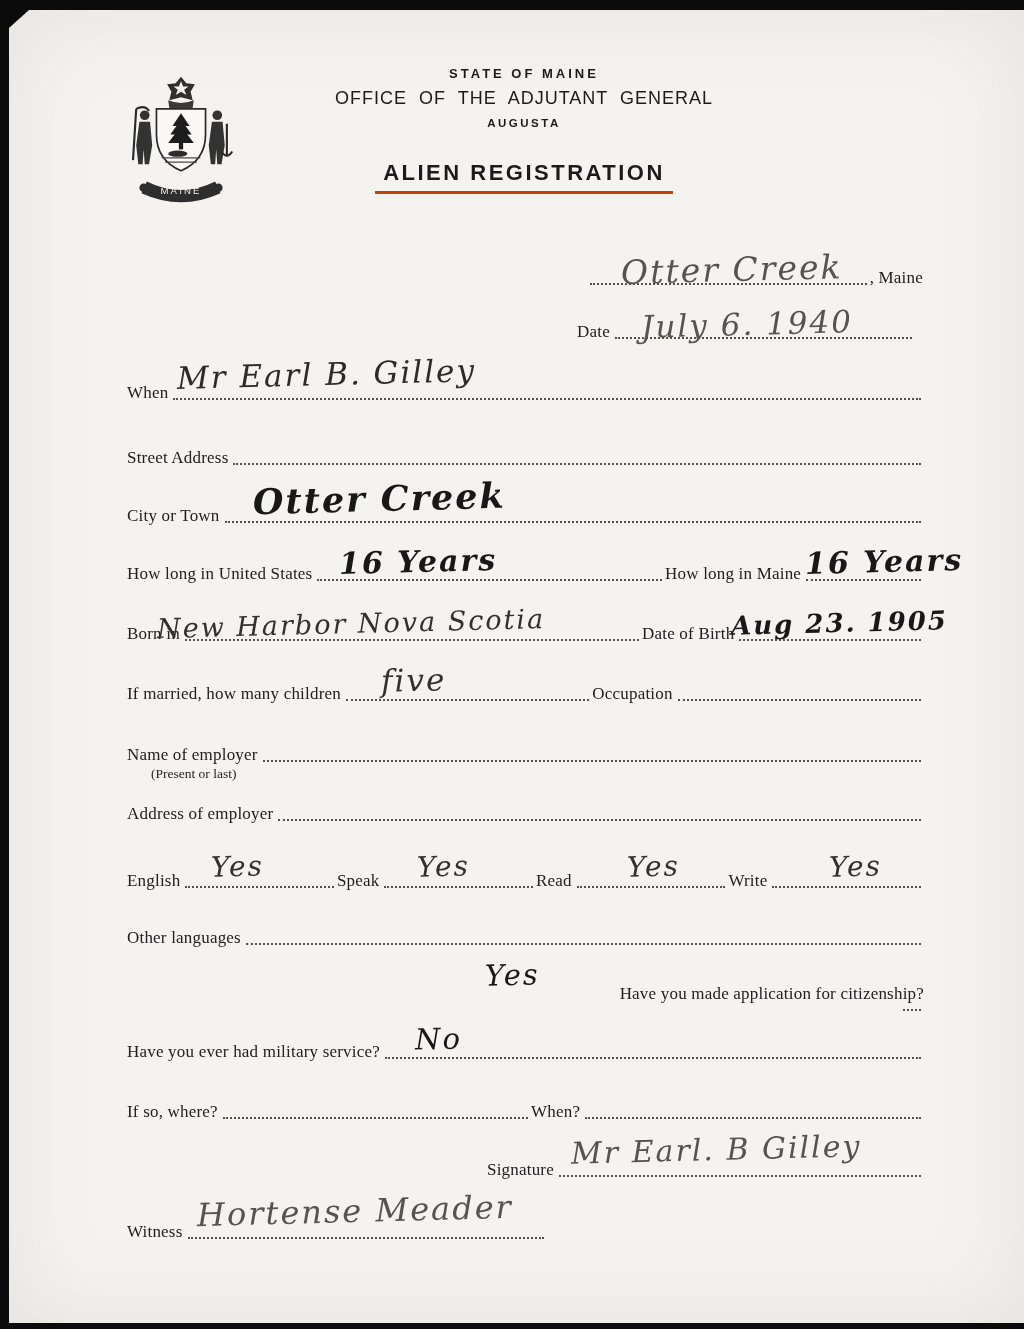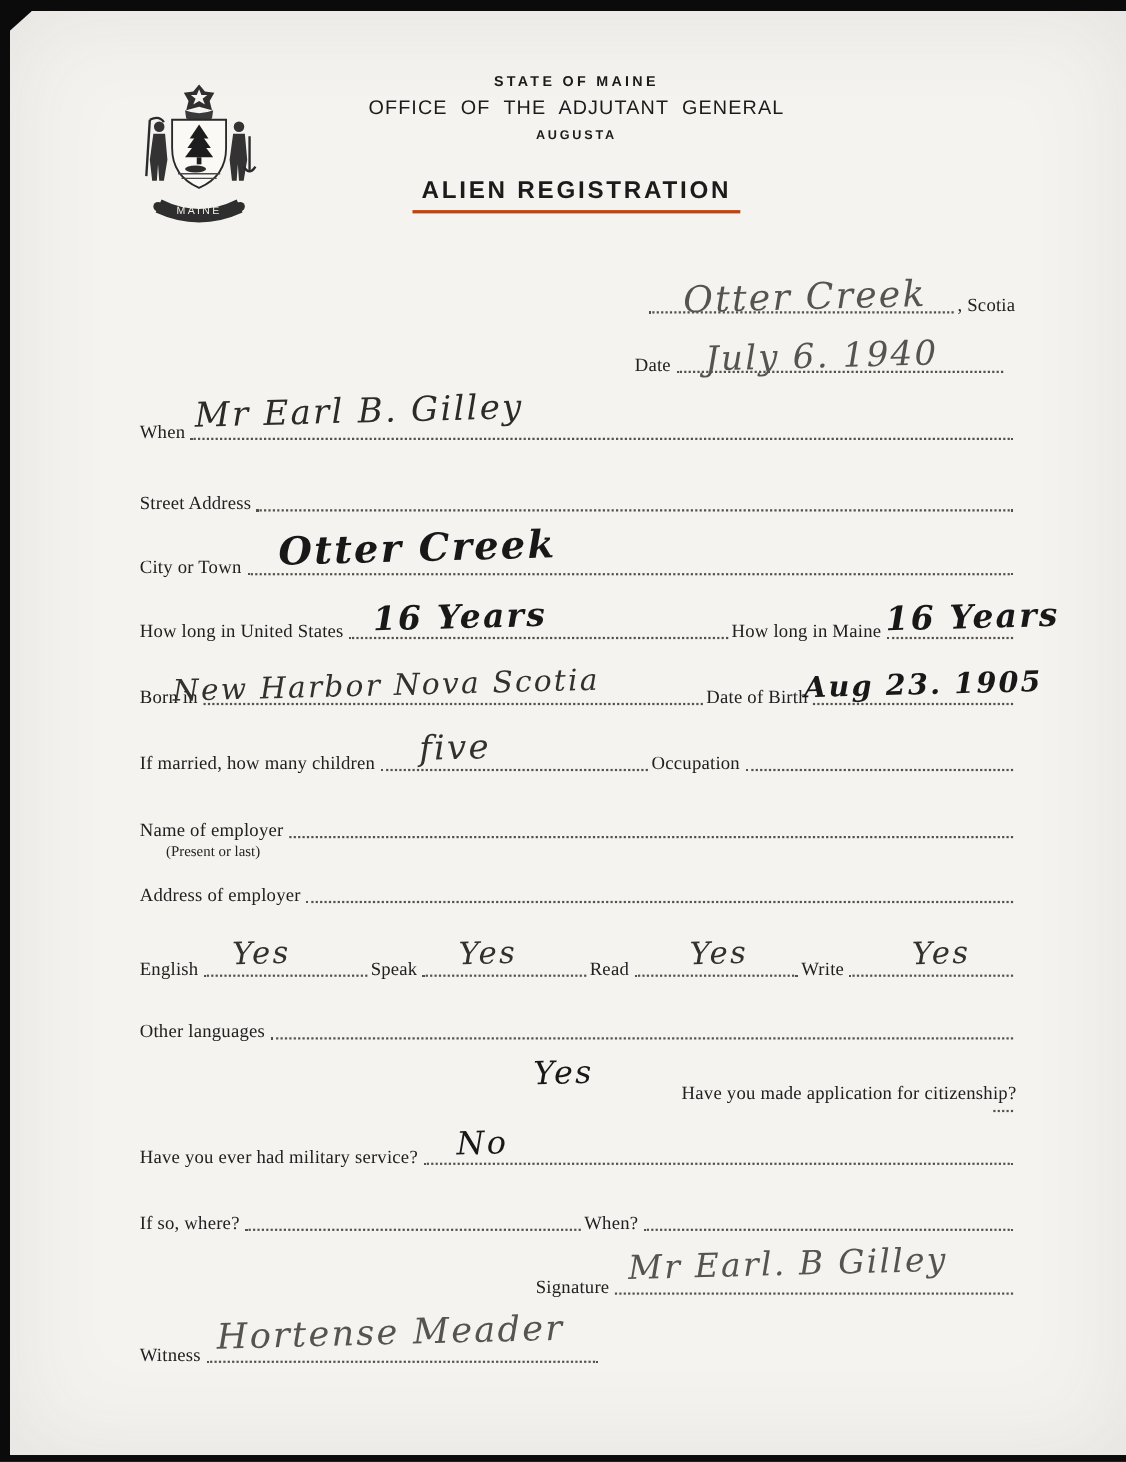--- a/index.html
+++ b/index.html
@@ -147,21 +147,21 @@
     <div class="hdr-state">STATE OF MAINE</div>
     <div class="hdr-office">OFFICE OF THE ADJUTANT GENERAL</div>
     <div class="hdr-city">AUGUSTA</div>
     <div class="hdr-title-wrap">
       <span class="hdr-title">ALIEN REGISTRATION</span>
     </div>
   </div>
 
   <div class="row row-town">
     <span class="dots"></span>
-    <span class="lbl">, Scotia</span>
+    <span class="lbl">, Maine</span>
   </div>
 
   <div class="row row-date">
     <span class="lbl">Date</span>
     <span class="dots"></span>
   </div>
 
   <div class="row row-name">
     <span class="lbl">When</span>
     <span class="dots"></span>

